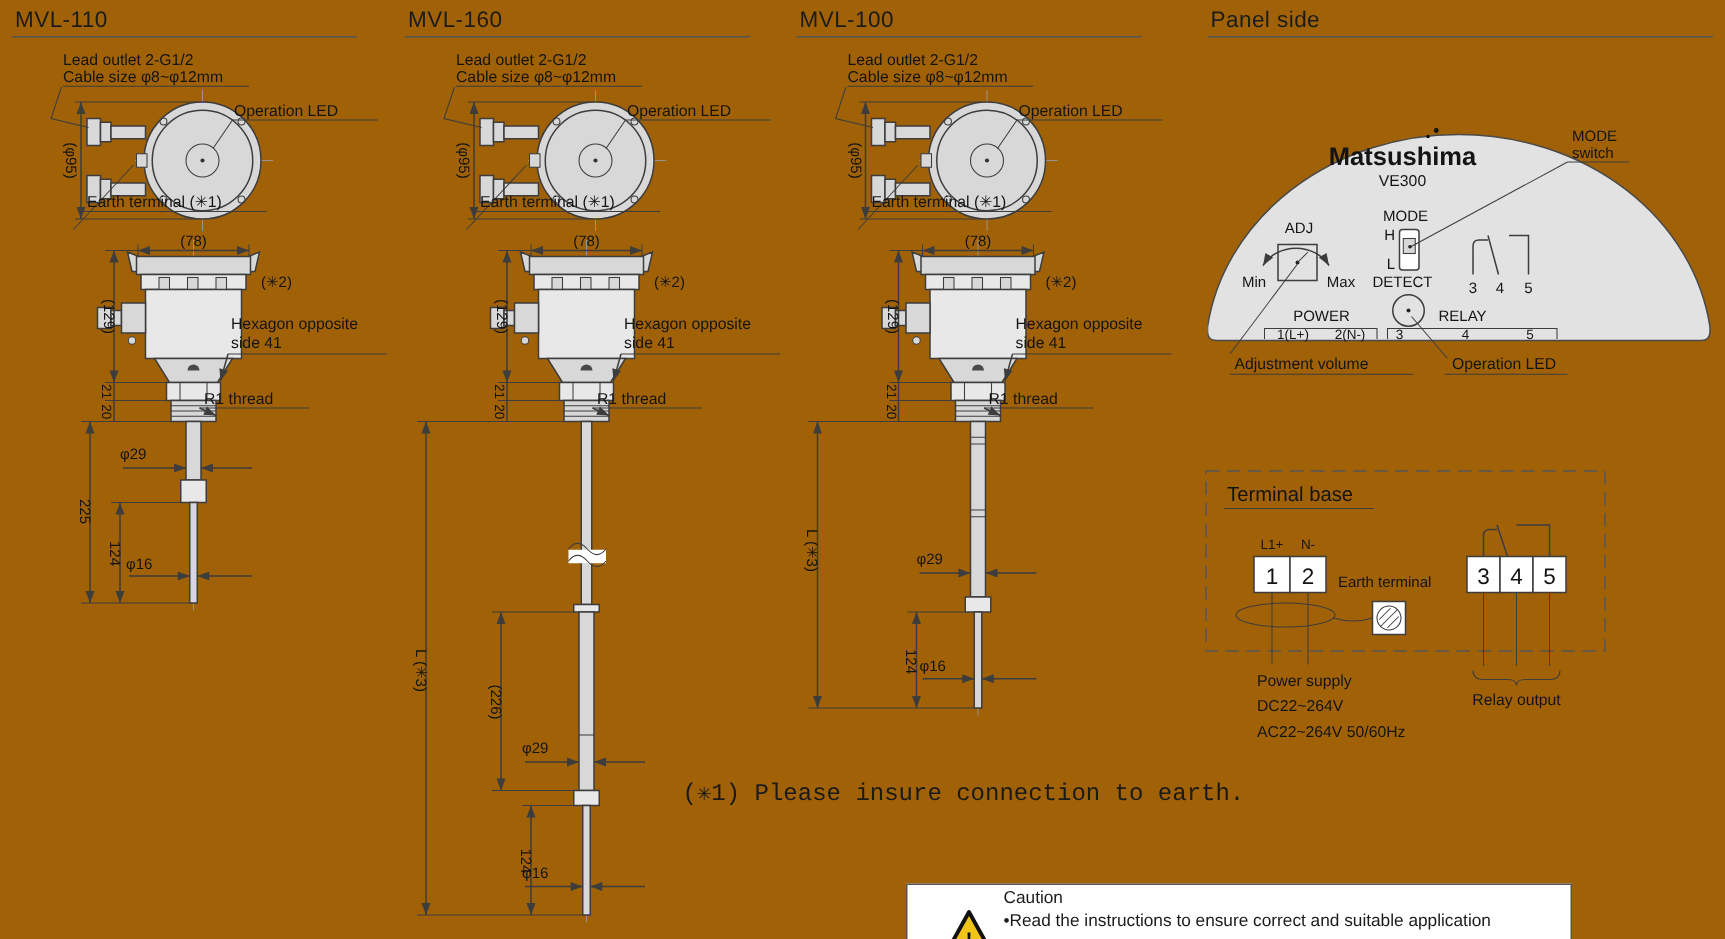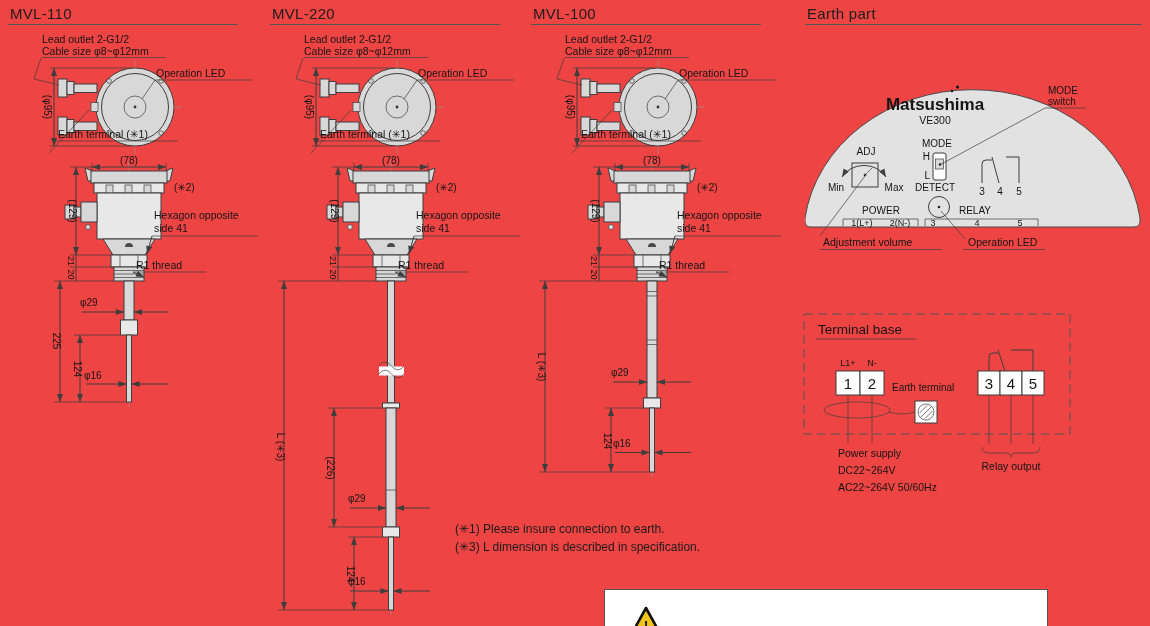--- a/index.html
+++ b/index.html
@@ -1,37 +1,37 @@
 <!DOCTYPE html>
 <html><head>
 <meta charset="utf-8">
 <style>
   html,body{margin:0;padding:0;background:#fff;}
-  #root{position:relative;width:1150px;height:626px;overflow:hidden;background:#ef4444;
+  #root{position:relative;width:1150px;height:626px;overflow:hidden;background:#a16207;
         font-family:"Liberation Sans",sans-serif;color:#1a1a1a;}
   .col{position:absolute;top:0;}
   .hdr{position:absolute;left:2px;top:5px;font-size:15px;letter-spacing:.3px;color:#1c1c1c;}
   .rule{position:absolute;left:0;top:24px;height:0;border-top:1.3px solid #555;}
   .drw{position:absolute;}
   svg text{font-family:"Liberation Sans",sans-serif;fill:#141414;stroke:none;}
   .t9{font-size:9px;}
   .t10{font-size:10px;}
   .t10h{font-size:10.5px;}
   .t13{font-size:13.5px;}
   .t15{font-size:15px;}
   .tb{font-weight:bold;}
   .ln{stroke:#3d3d3d;stroke-width:1;fill:none;}
   .thin{stroke-width:.7;}
   .cl{stroke:#9a9a9a;stroke-width:.6;fill:none;}
   .fA{fill:#e8e8e8;}
   .fB{fill:#d8d8d8;}
   .fW{fill:#ffffff;}
   .fN{fill:none;}
   .dome{fill:#e2e2e2;stroke:#4a4a4a;stroke-width:1;}
-  #notes{position:absolute;left:455px;top:520px;font-size:12px;line-height:18px;color:#1a1a1a;}
+  #notes{position:absolute;left:455px;top:520px;font-size:16px;line-height:18px;color:#1a1a1a;font-family:Liberation Mono, monospace;}
   #caution{position:absolute;left:604px;top:589px;width:442px;height:41px;border:1.6px solid #555;background:#fff;}
   #caution .ctext{position:absolute;left:64px;top:2px;font-size:11.5px;line-height:15px;}
   #caution .tri{position:absolute;left:24px;top:16px;}
 </style>
 </head>
 <body>
 
 <div id="root">
 
   <div class="col" style="left:8px;width:252px;">
@@ -145,21 +145,21 @@
         <text class="t10" x="76" y="224">φ16</text>
         <text class="t10" x="166" y="36">(✳2)</text>
         <text class="t10h" x="146" y="64">Hexagon opposite</text>
         <text class="t10h" x="146" y="77">side 41</text>
         <text class="t10h" x="128" y="114">R1 thread</text>
       </g>
     </svg>
   </div>
 
   <div class="col" style="left:270px;width:252px;">
-    <div class="hdr">MVL-220</div>
+    <div class="hdr">MVL-160</div>
     <div class="rule" style="width:230px;"></div>
 
     <svg class="drw" style="left:0;top:30px;" width="252" height="132">
       <defs>
           <marker id="tv2" markerWidth="9" markerHeight="7" refX="8.5" refY="3.5" orient="auto-start-reverse" markerUnits="userSpaceOnUse">
             <path d="M0.5,0.5 L8.5,3.5 L0.5,6.5 Z" fill="#3d3d3d"></path>
           </marker>
         </defs>
       <g>
         <line class="cl" x1="127" y1="30" x2="127" y2="124"></line>
@@ -393,21 +393,21 @@
         <text class="t10" x="82" y="292">φ16</text>
         <text class="t10" x="166" y="36">(✳2)</text>
         <text class="t10h" x="146" y="64">Hexagon opposite</text>
         <text class="t10h" x="146" y="77">side 41</text>
         <text class="t10h" x="128" y="114">R1 thread</text>
       </g>
     </svg>
   </div>
 
   <div class="col" style="left:805px;width:345px;">
-    <div class="hdr">Earth part</div>
+    <div class="hdr">Panel side</div>
     <div class="rule" style="width:337px;"></div>
 
     <svg class="drw" style="left:0;top:60px;" width="345" height="200">
       <defs>
           <marker id="pn1" markerWidth="9" markerHeight="7" refX="8.5" refY="3.5" orient="auto-start-reverse" markerUnits="userSpaceOnUse">
             <path d="M0.5,0.5 L8.5,3.5 L0.5,6.5 Z" fill="#3d3d3d"></path>
           </marker>
         </defs>
       <path class="dome" d="M0 158 A169 148 0 0 1 335 158 L335 161 Q335 167 329 167 L6 167 Q0 167 0 161 Z"></path>
       <g>
@@ -520,25 +520,28 @@
       <g>
         <text class="t10h" x="38" y="147">Power supply</text>
         <text class="t10h" x="38" y="164">DC22~264V</text>
         <text class="t10h" x="38" y="181">AC22~264V 50/60Hz</text>
       </g>
     </svg>
   </div>
 
   <div id="notes">
     <div>(✳1) Please insure connection to earth.</div>
-    <div>(✳3) L dimension is described in specification.</div>
   </div>
 
   <div id="caution">
     <span class="tri">
       <svg width="34" height="32">
         <polygon points="17,2 32,29 2,29" fill="#f0c419" stroke="#111" stroke-width="2.6" stroke-linejoin="round"></polygon>
         <text x="17" y="25" text-anchor="middle" style="font-size:14px;font-weight:bold;fill:#111;">!</text>
       </svg>
     </span>
+    <div class="ctext">
+      <div>Caution</div>
+      <div>•Read the instructions to ensure correct and suitable application</div>
+    </div>
   </div>
 
 </div>
 
 </body></html>

